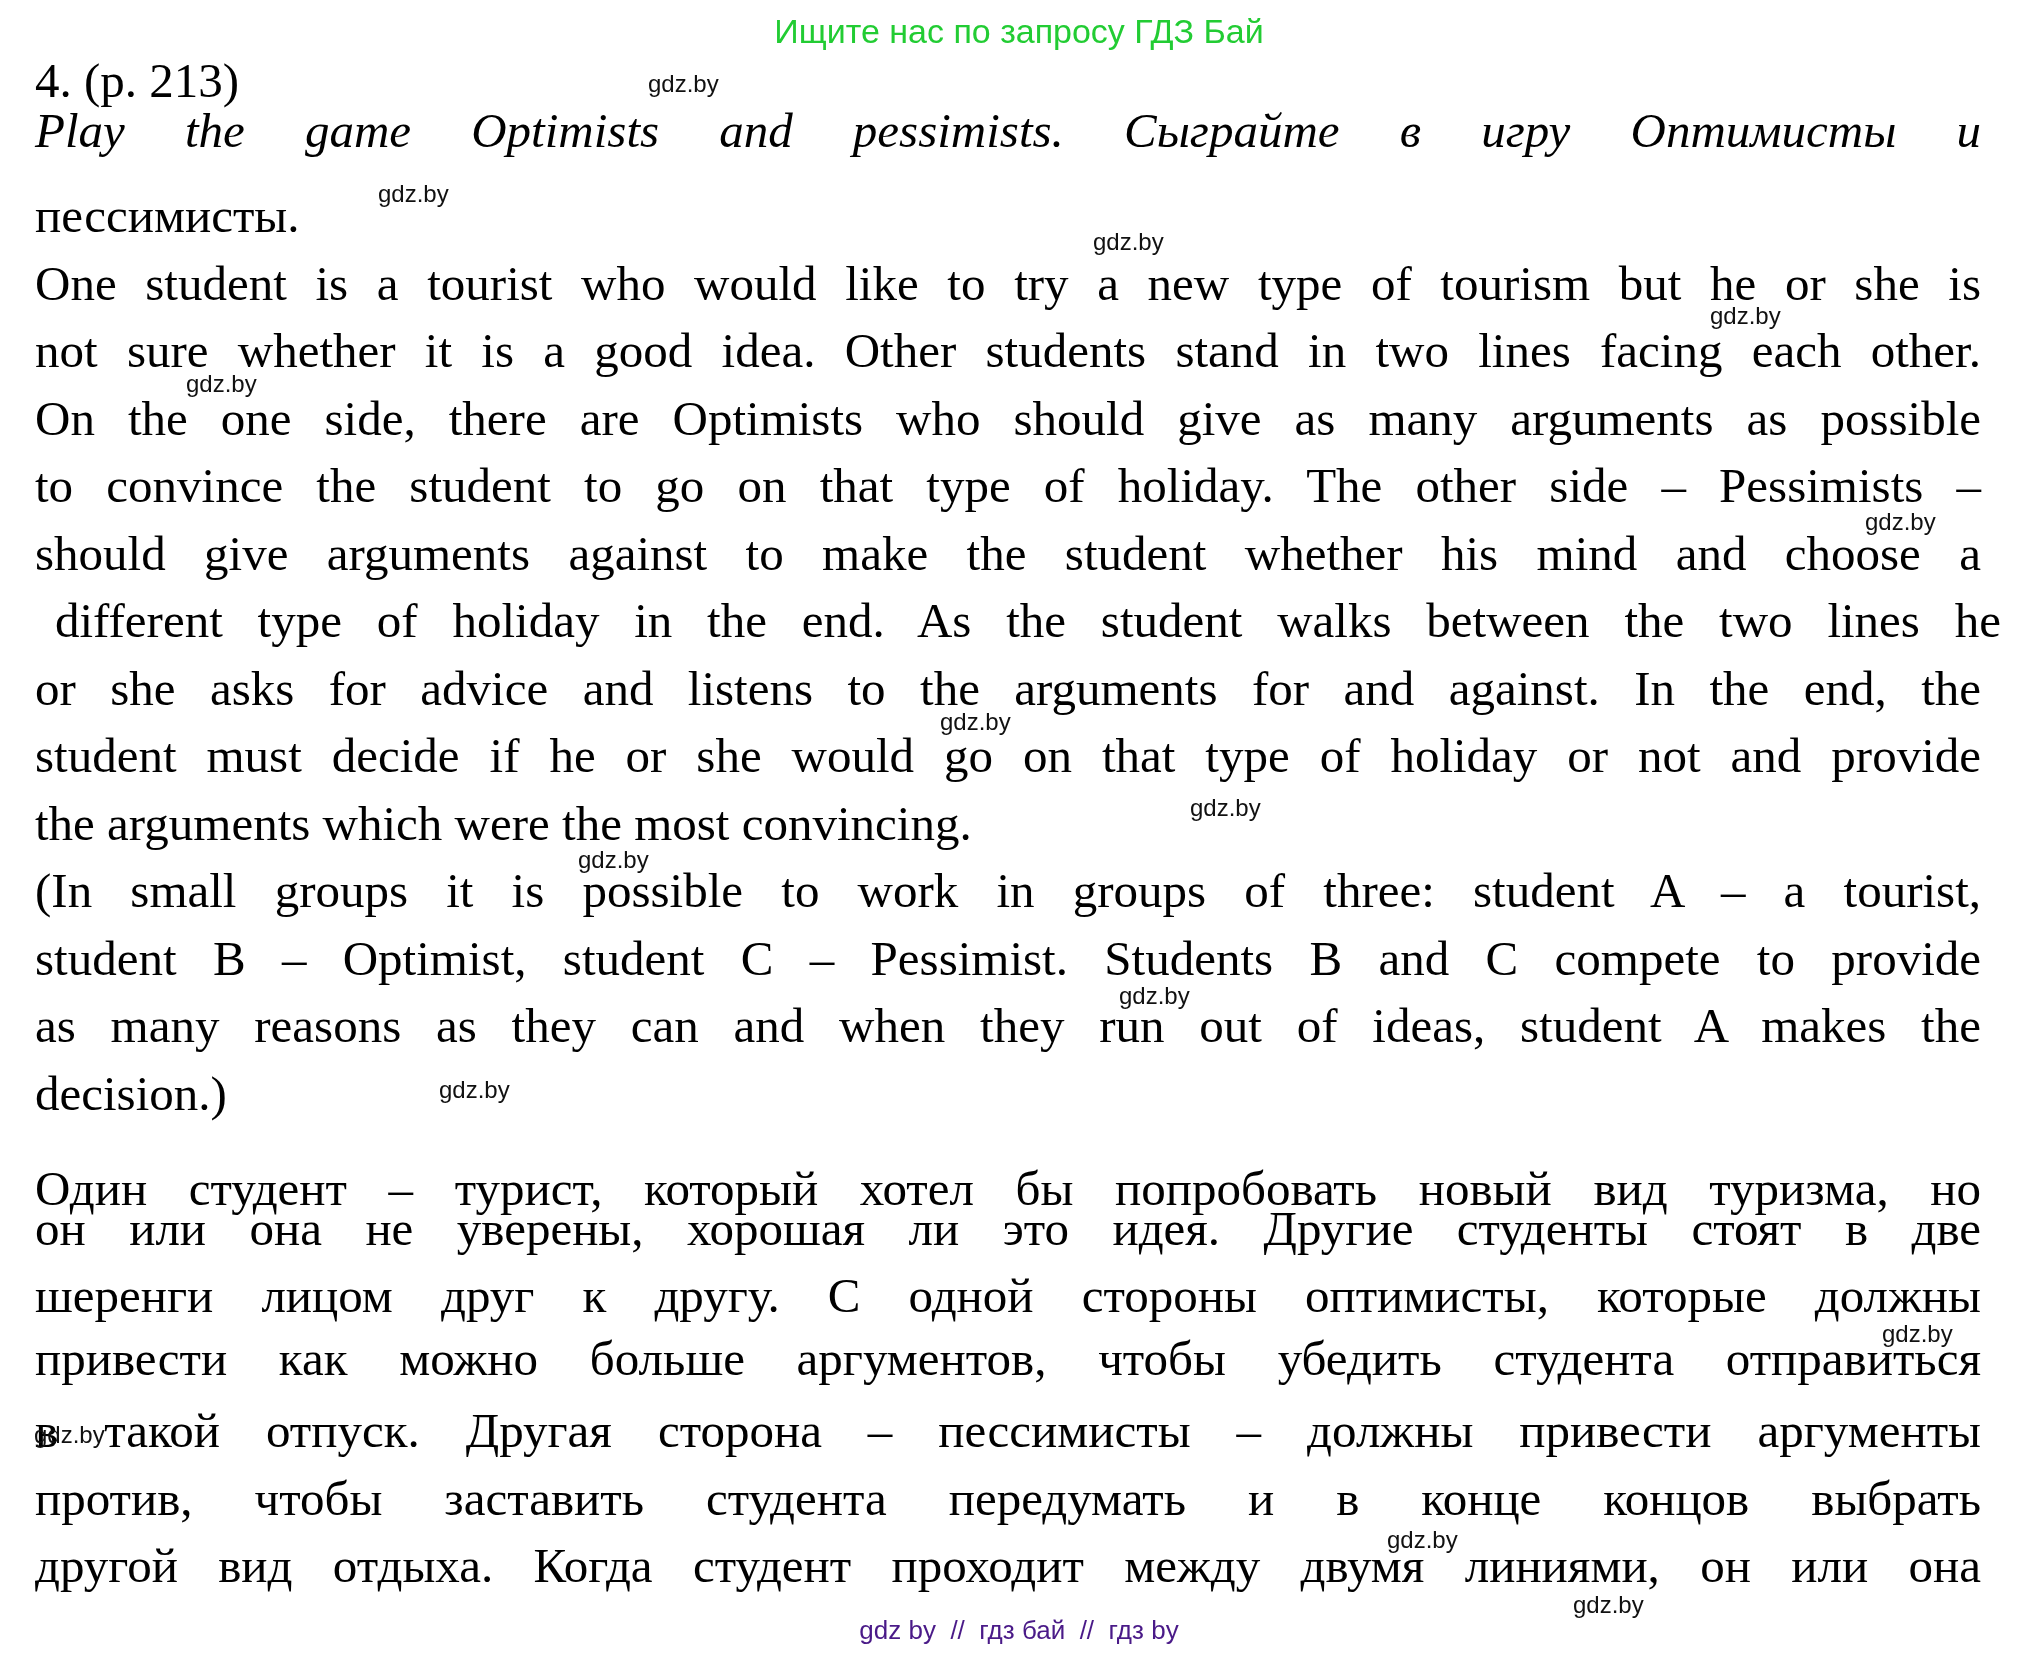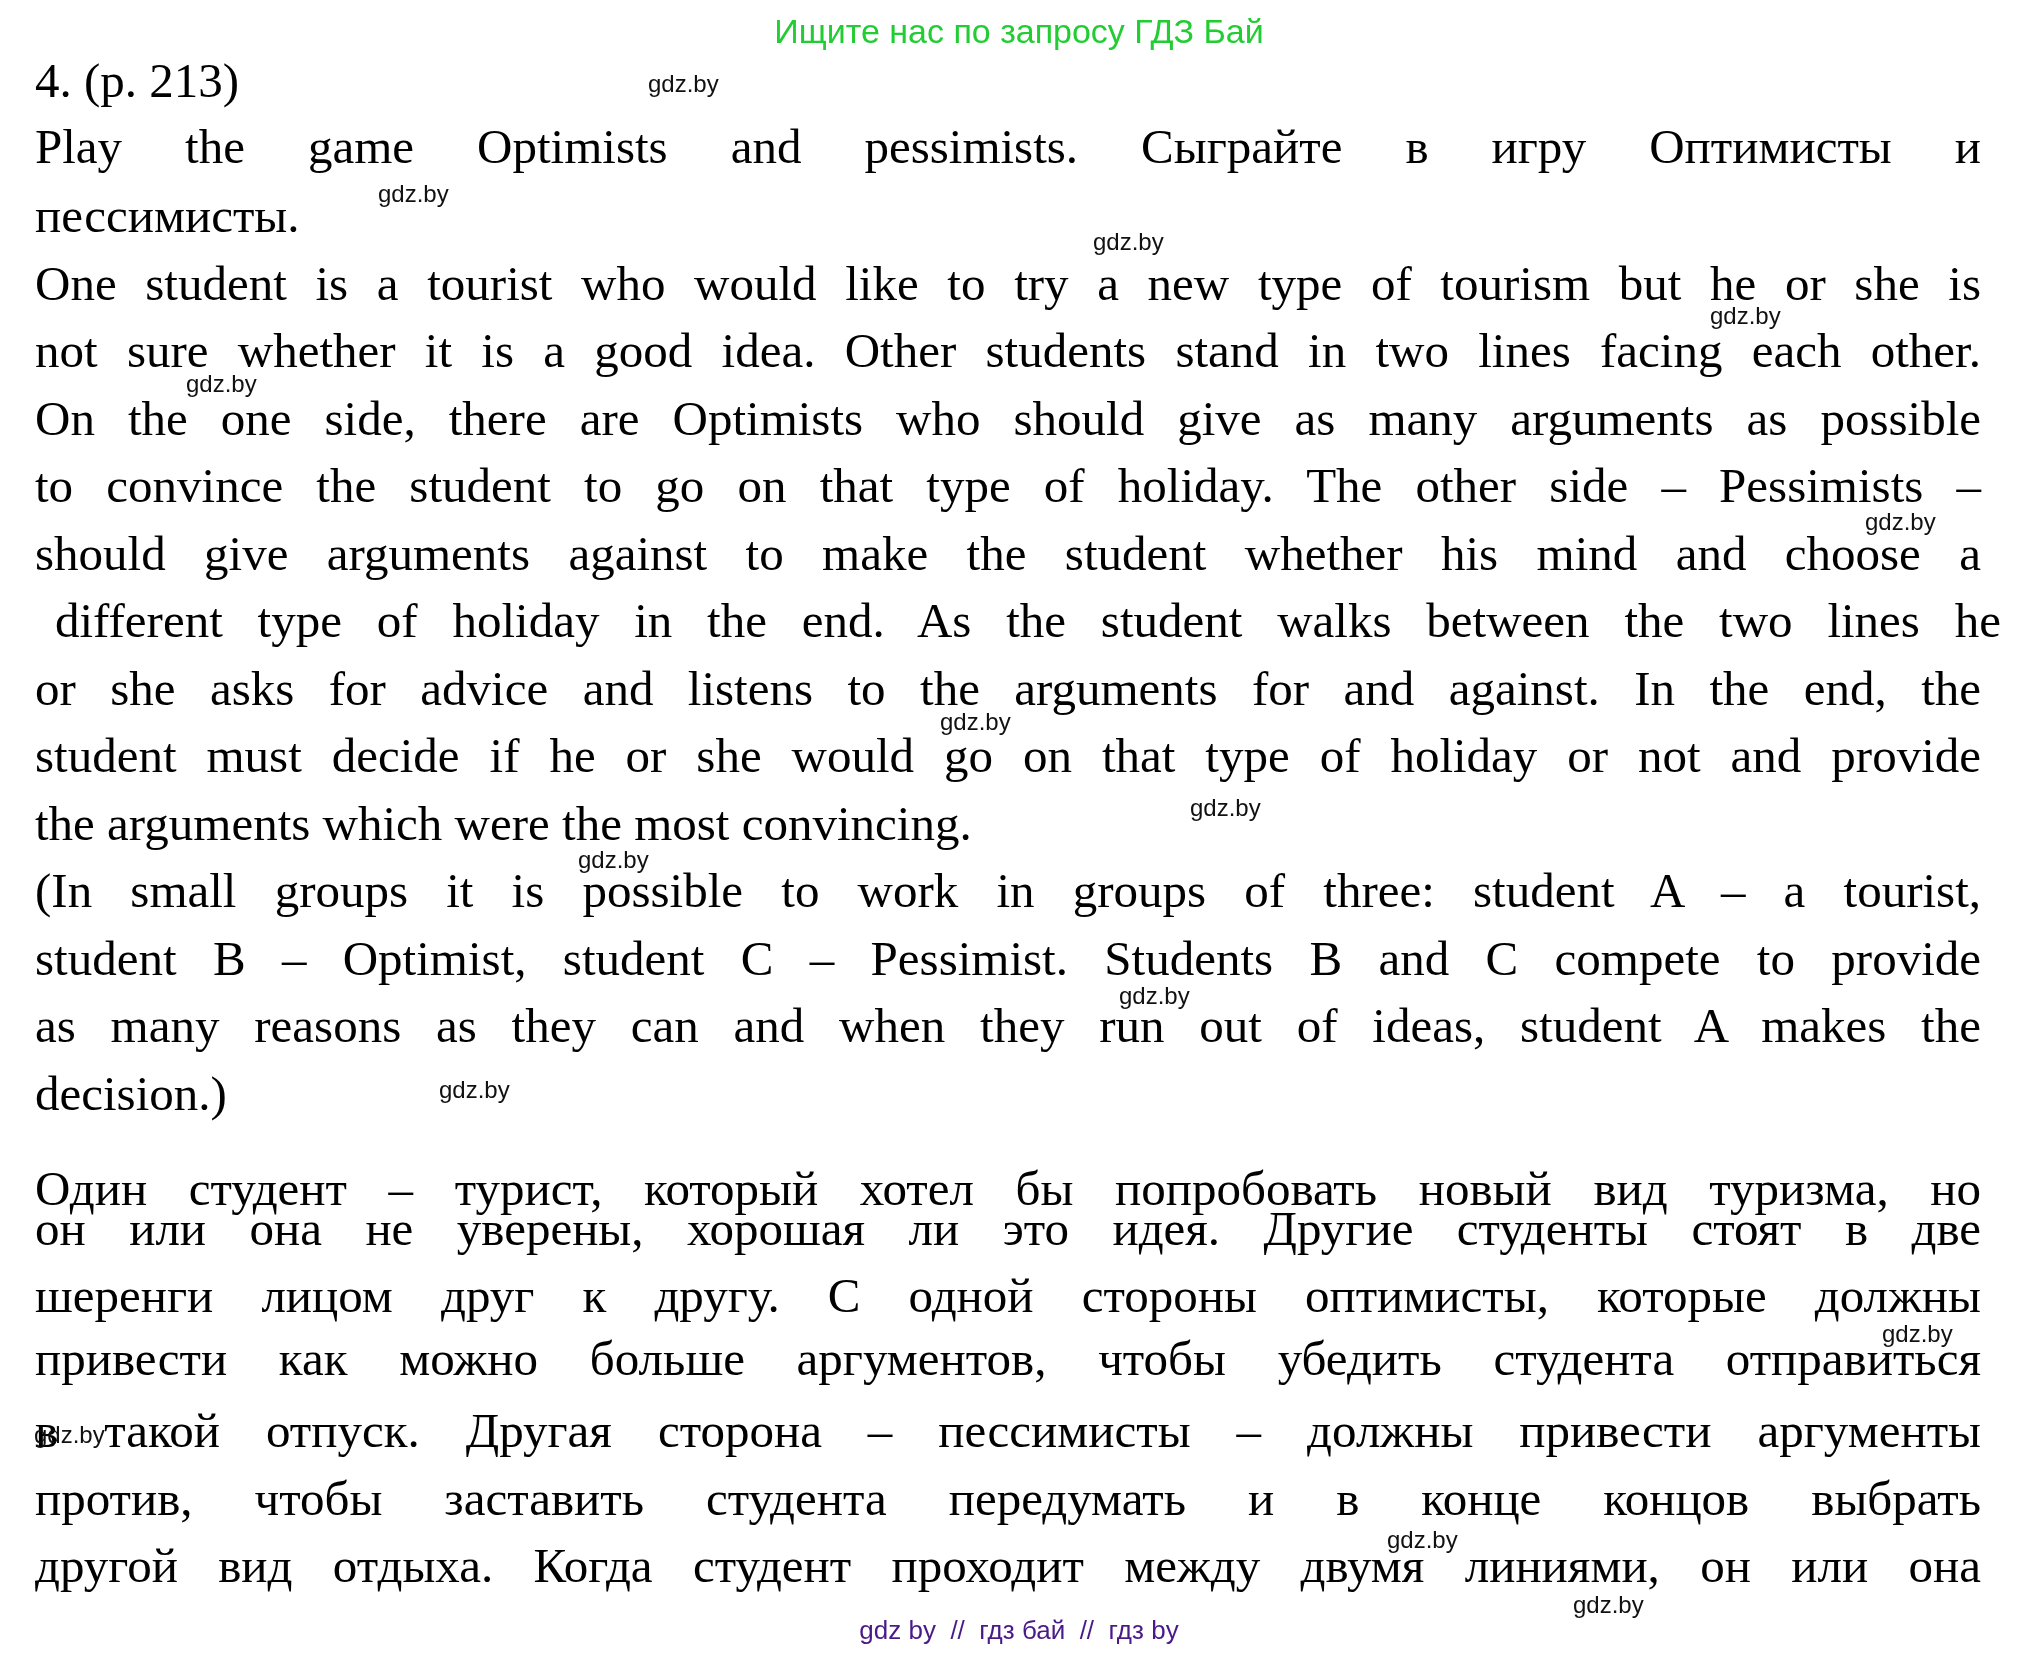--- a/index.html
+++ b/index.html
@@ -26,21 +26,21 @@
     font-size:24px; line-height:28px; color:#111; white-space:nowrap;
   }
 </style>
 </head>
 <body>
 
 <div class="header-wm">Ищите нас по запросу ГДЗ Бай</div>
 
 <div id="doc">
     <div class="line" style="top: 51px;">4. (p. 213)</div>
-    <div class="line just" style="top: 117px;">Play the game Optimists and pessimists. Сыграйте в игру Оптимисты и</div>
+    <div class="line just" style="top: 101px; font-style: italic;">Play the game Optimists and pessimists. Сыграйте в игру Оптимисты и</div>
     <div class="line" style="top: 186px;">пессимисты.</div>
     <div class="line just" style="top: 253.5px;">One student is a tourist who would like to try a new type of tourism but he or she is</div>
     <div class="line just" style="top: 321px;">not sure whether it is a good idea. Other students stand in two lines facing each other.</div>
     <div class="line just" style="top: 388.5px;">On the one side, there are Optimists who should give as many arguments as possible</div>
     <div class="line just" style="top: 456px;">to convince the student to go on that type of holiday. The other side – Pessimists –</div>
     <div class="line just" style="top: 523.5px;">should give arguments against to make the student whether his mind and choose a</div>
     <div class="line just" style="top: 591px; margin-left: 20px;">different type of holiday in the end. As the student walks between the two lines he</div>
     <div class="line just" style="top: 658.5px;">or she asks for advice and listens to the arguments for and against. In the end, the</div>
     <div class="line just" style="top: 726px;">student must decide if he or she would go on that type of holiday or not and provide</div>
     <div class="line" style="top: 793.5px;">the arguments which were the most convincing.</div>

